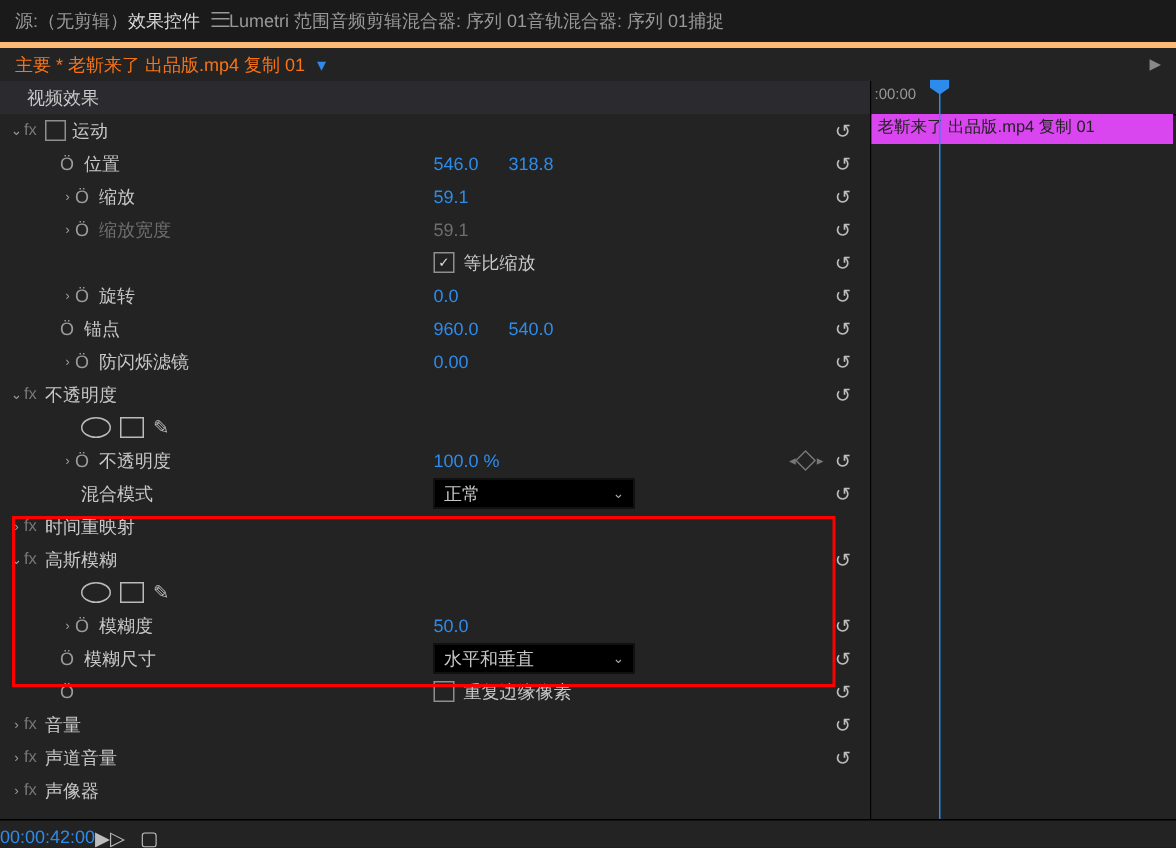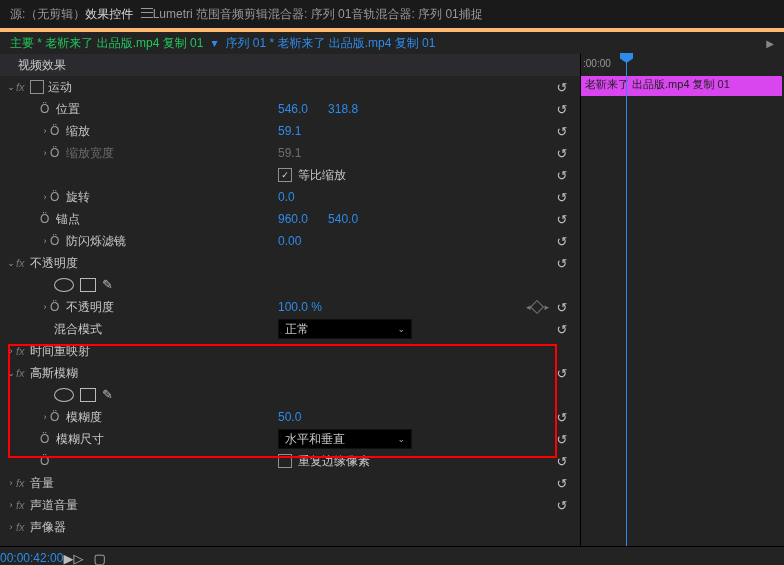--- a/index.html
+++ b/index.html
@@ -2,34 +2,34 @@
 <html><head>
 <meta charset="utf-8">
 <style>
 html,body{margin:0;padding:0;width:784px;height:565px;background:#1e1e1e;font-family:"Microsoft YaHei","Segoe UI",sans-serif;font-size:12px;color:#c8c8c8;overflow:hidden}
 .top-tabs{display:flex;align-items:center;height:28px;background:#1a1a1a;border-bottom:4px solid #fdba74;padding:0 10px;}
 .top-tab{color:#999;cursor:pointer}
 .top-tab.active{color:#d8d8d8}
 .burger{display:inline-block;width:12px;height:8px;border-top:1px solid #999;border-bottom:1px solid #999;position:relative;margin-left:4px;top:0}
 .burger::after{content:"";position:absolute;top:3px;left:0;right:0;border-top:1px solid #999}
 .sub-head{display:flex;align-items:center;height:22px;background:#232323;padding:0 10px;gap:8px}
-.sub-head .path{color:#22c55e}
+.sub-head .path{color:#f97316}
 .sub-head .chev{color:#2d8ceb}
 .sub-head .seq{color:#2d8ceb}
 .body{display:flex;height:492px}
 .effects-panel{width:581px;overflow:hidden;background:#232323;position:relative}
 .effects-panel::after{content:"";position:absolute;right:0;top:0;bottom:0;width:1px;background:#000}
 .row{display:flex;align-items:center;height:22px;padding:0 6px;position:relative}
 .row.section{background:#2a2a2f}
 .row .twist{width:10px;color:#9c9c9c;font-size:9px;text-align:center}
-.row .fx{color:#777;font-size:11px;font-style:italic;width:14px}
+.row .fx{color:#777;font-size:11px;width:14px}
 .row .sq{width:12px;height:12px;border:1px solid #8f8f8f;margin-right:4px}
 .row .sw{width:12px;color:#9c9c9c;margin-right:4px}
 .row .lbl{flex-shrink:0}
-.col-val{position:absolute;left:278px;display:flex;gap:20px}
+.col-val{position:absolute;left:289px;display:flex;gap:20px}
 .blue{color:#2d8ceb}
 .gray{color:#6e6e6e}
 .reset{position:absolute;right:10px;width:18px;height:14px;color:#bdbdbd;font-size:13px;text-align:center}
 .pad1{padding-left:12px}
 .pad2{padding-left:34px}
 .pad3{padding-left:48px}
 .check{display:inline-flex;align-items:center;gap:6px}
 .checkbox{width:12px;height:12px;border:1px solid #8f8f8f;display:inline-flex;align-items:center;justify-content:center;font-size:9px;color:#ddd}
 .select{display:inline-flex;align-items:center;justify-content:space-between;background:#000000;border:1px solid #111;padding:0 6px;height:18px;width:120px}
 .select .caret{font-size:9px;color:#aaa}
@@ -59,21 +59,20 @@
   <span class="top-tab active"><span>效果控件</span> <span class="burger"></span></span>
   <span class="top-tab">Lumetri 范围</span>
   <span class="top-tab">音频剪辑混合器: 序列 01</span>
   <span class="top-tab">音轨混合器: 序列 01</span>
   <span class="top-tab">捕捉</span>
 </div>
 
 <div class="sub-head">
   <span class="path">主要 * 老靳来了 出品版.mp4 复制 01</span>
   <span class="chev">▾</span>
-  <span class="seq">序列 01 * 老靳来了 出品版.mp4 复制 01</span>
   <span style="flex:1"></span>
   <span class="go-to" style="position:static;color:#888">▶</span>
 </div>
 
 <div class="body">
 <div class="effects-panel">
 
   <div class="row section">
     <span class="pad1 lbl">视频效果</span>
   </div>

